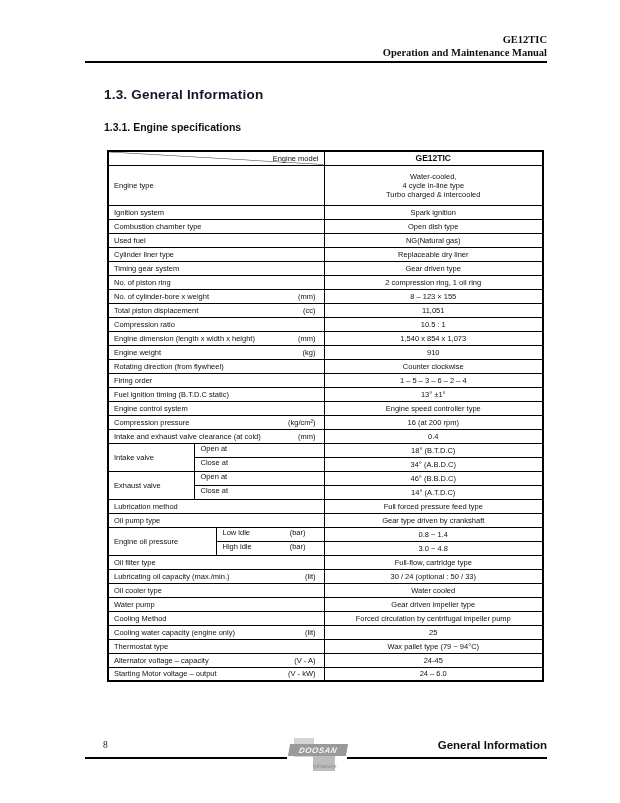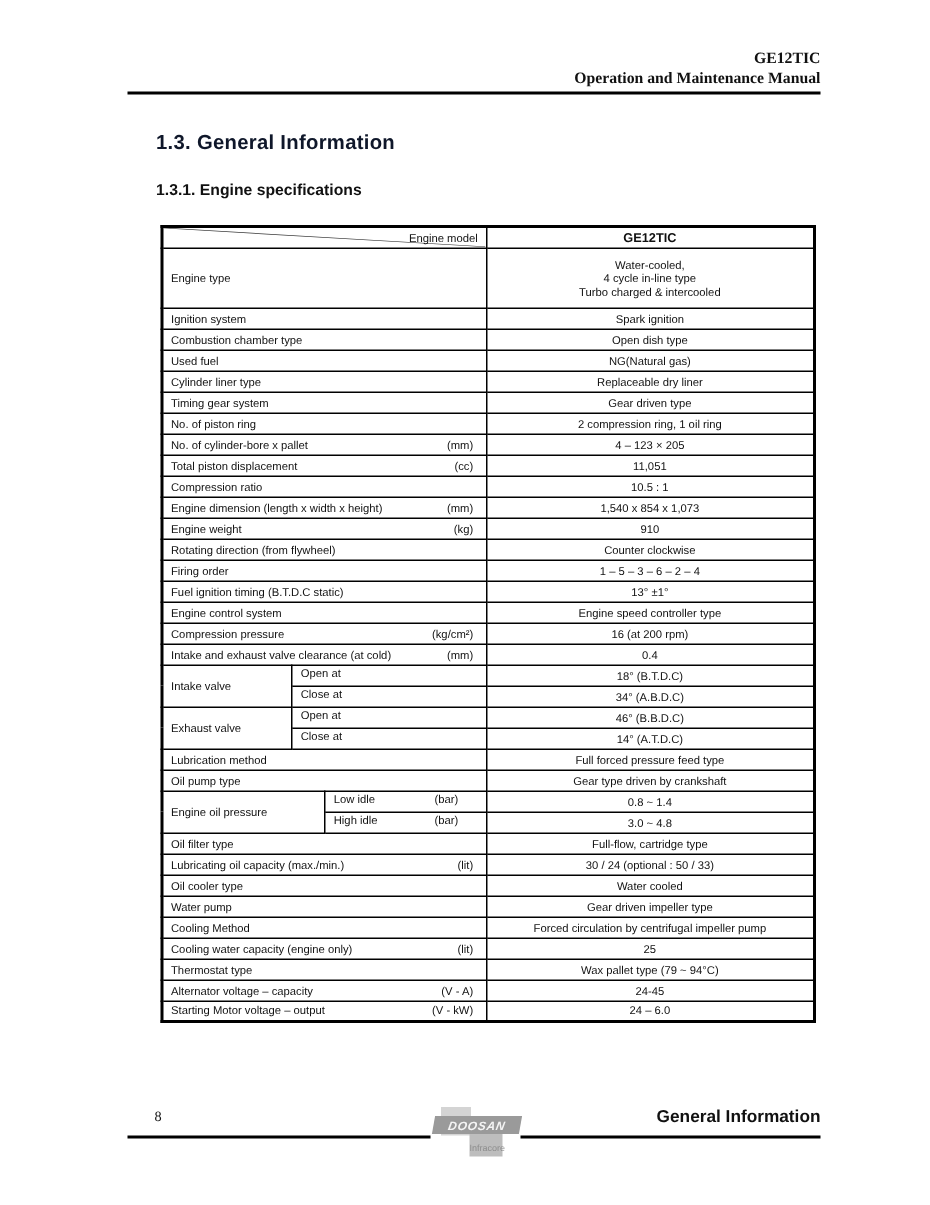--- a/index.html
+++ b/index.html
@@ -186,25 +186,25 @@
             <td class="label-cell" colspan="3">
               <div class="lbl-flex">
                 <span>No. of piston ring</span>
               </div>
             </td>
             <td class="value-cell">2 compression ring, 1 oil ring</td>
           </tr>
           <tr>
             <td class="label-cell" colspan="3">
               <div class="lbl-flex">
-                <span>No. of cylinder-bore x pallet</span>
+                <span>No. of cylinder-bore x weight</span>
                 <span>(mm)</span>
               </div>
             </td>
-            <td class="value-cell">4 – 123 × 205</td>
+            <td class="value-cell">8 – 123 × 155</td>
           </tr>
           <tr>
             <td class="label-cell" colspan="3">
               <div class="lbl-flex">
                 <span>Total piston displacement</span>
                 <span>(cc)</span>
               </div>
             </td>
             <td class="value-cell">11,051</td>
           </tr>

